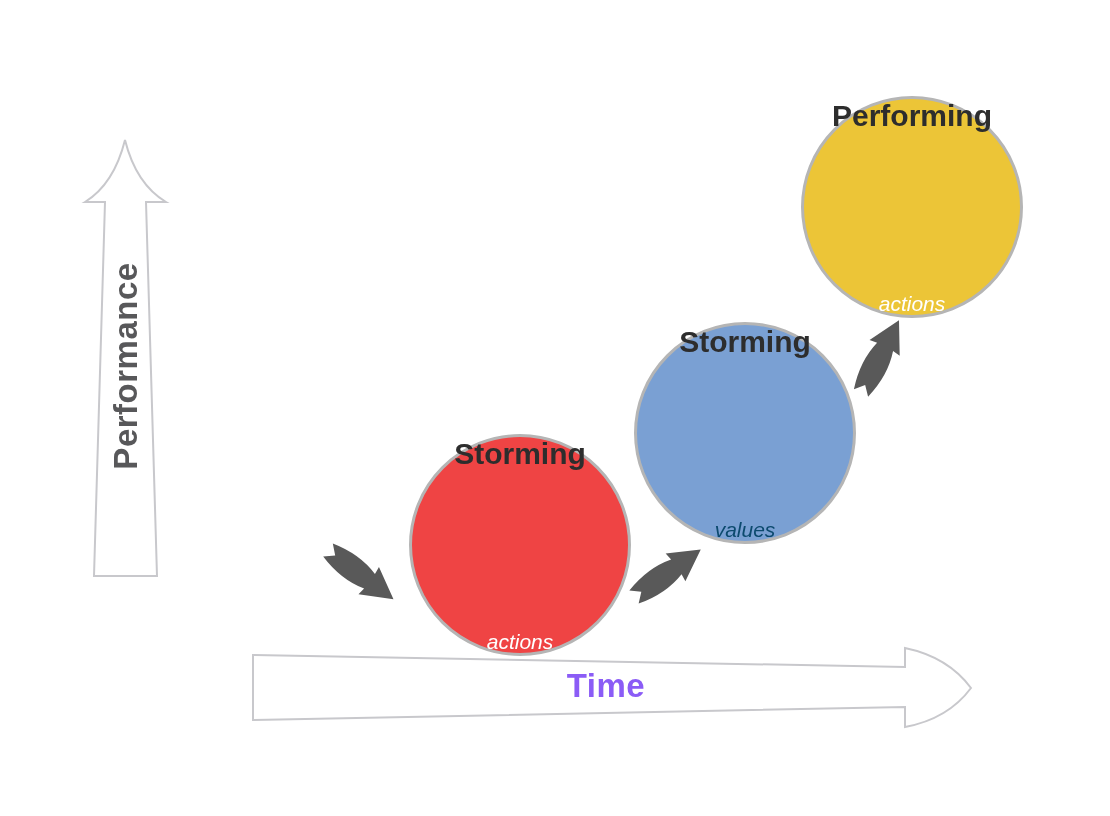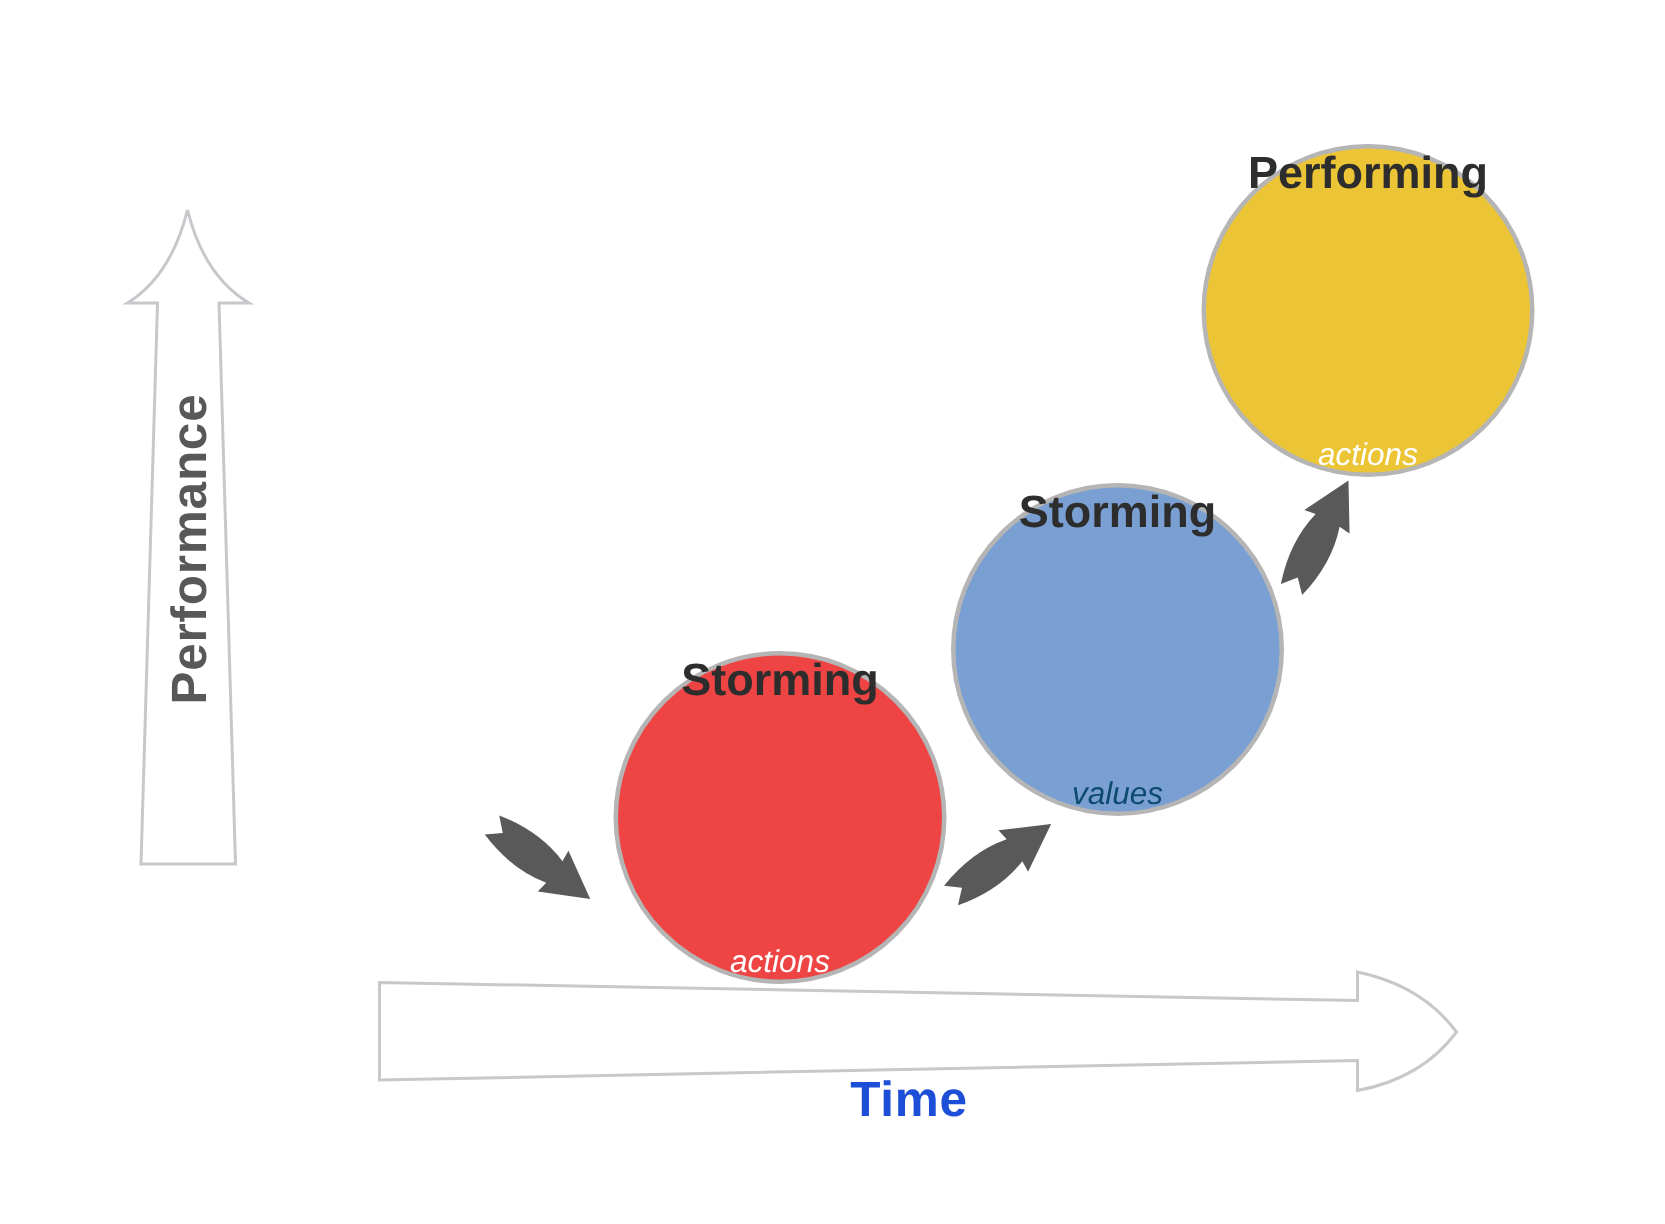--- a/index.html
+++ b/index.html
@@ -85,21 +85,21 @@
     </g>
     <g transform="translate(634,597) rotate(-35.5) translate(0,-17)">
       <path d="M 0 9 Q 28 1 52 8 L 51 0 L 82 17 L 51 34 L 52 26 Q 28 33 0 25 L 9 17 Z" style="fill: rgb(89, 89, 89);"></path>
     </g>
     <g transform="translate(861,393) rotate(-62.4) translate(0,-17)">
       <path d="M 0 9 Q 28 1 52 8 L 51 0 L 82 17 L 51 34 L 52 26 Q 28 33 0 25 L 9 17 Z" style="fill: rgb(89, 89, 89);"></path>
     </g>
   </svg>
 
   <div class="axis-label perf-label" style="color: rgb(88, 88, 90);">Performance</div>
-  <div class="axis-label time-label" style="color: #1d4ed8; margin-top: 47px;">Time</div>
+  <div class="axis-label time-label" style="color: #8b5cf6;">Time</div>
 
 
   <div class="stage s1" style="background-color: #ef4444; border-color: rgb(181, 181, 181);">
     <div class="stage-title" style="color: rgb(45, 45, 45);">Storming</div>
     <div class="stage-sub" style="color: rgb(255, 255, 255);">actions</div>
   </div>
 
   <div class="stage s2" style="background-color: rgb(122, 160, 211); border-color: rgb(181, 181, 181);">
     <div class="stage-title" style="color: rgb(45, 45, 45);">Storming</div>
     <div class="stage-sub" style="color: #0c4a6e;">values</div>

